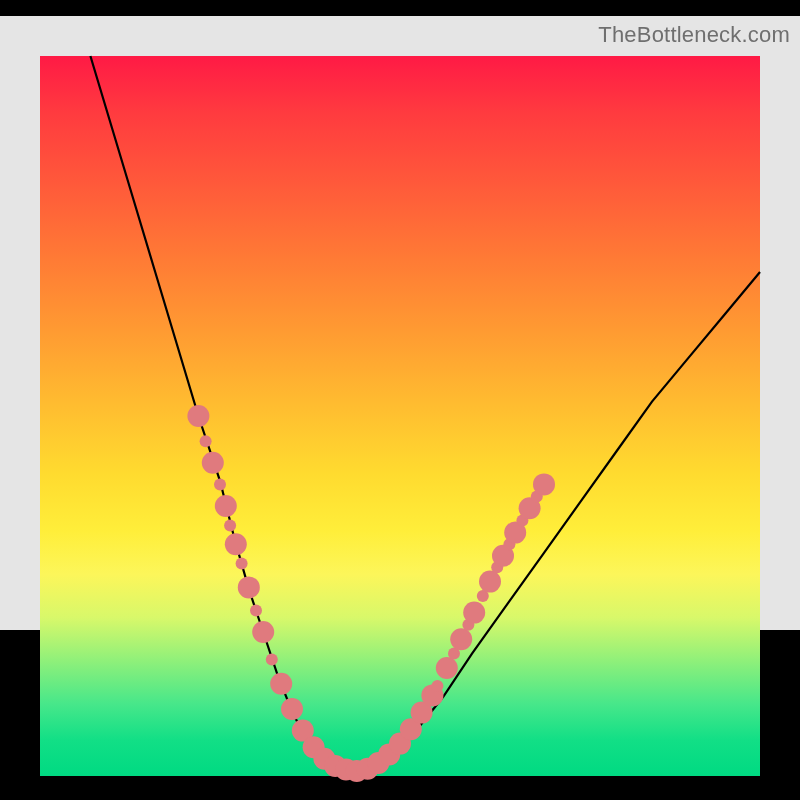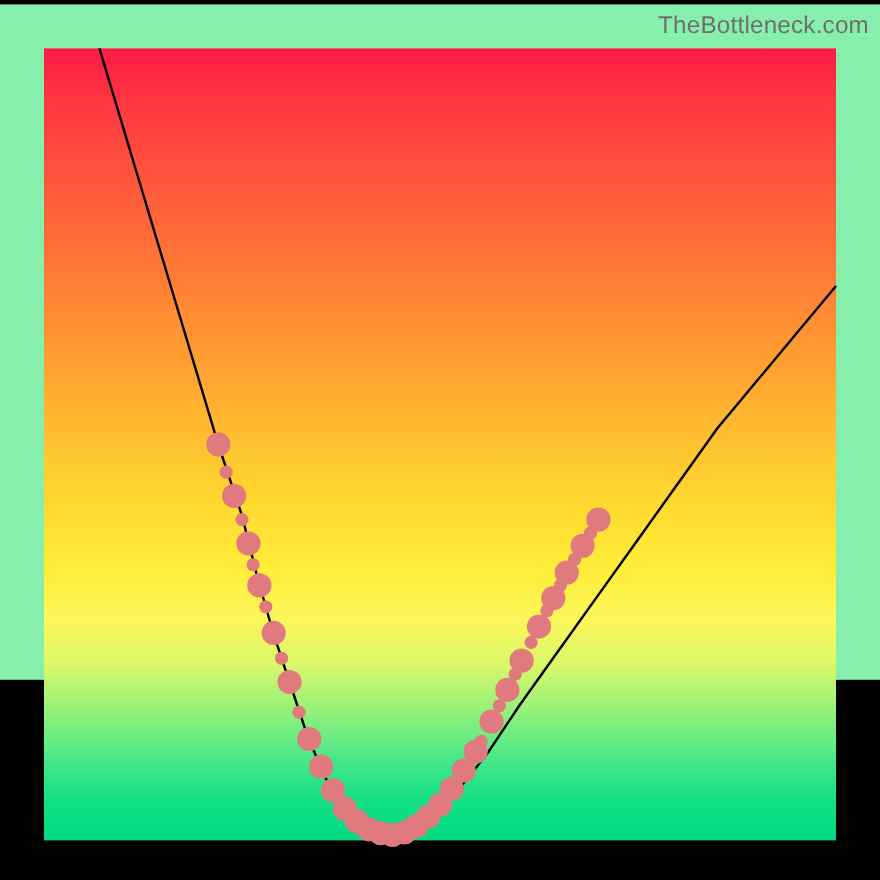--- a/index.html
+++ b/index.html
@@ -6,24 +6,24 @@
     margin: 0;
     padding: 0;
     width: 800px;
     height: 800px;
     background: #000;
     font-family: Arial, Helvetica, sans-serif;
   }
   .frame {
     position: absolute;
     left: 0;
-    top: 4px;
+    top: 16px;
     width: 800px;
     height: 614px;
-    background: #86efac;
+    background: #e5e5e5;
   }
   .plot-area {
     position: absolute;
     left: 40px;
     top: 40px;
     width: 720px;
     height: 720px;
     
     background: linear-gradient(to bottom,
       #ff1a45 0%,

